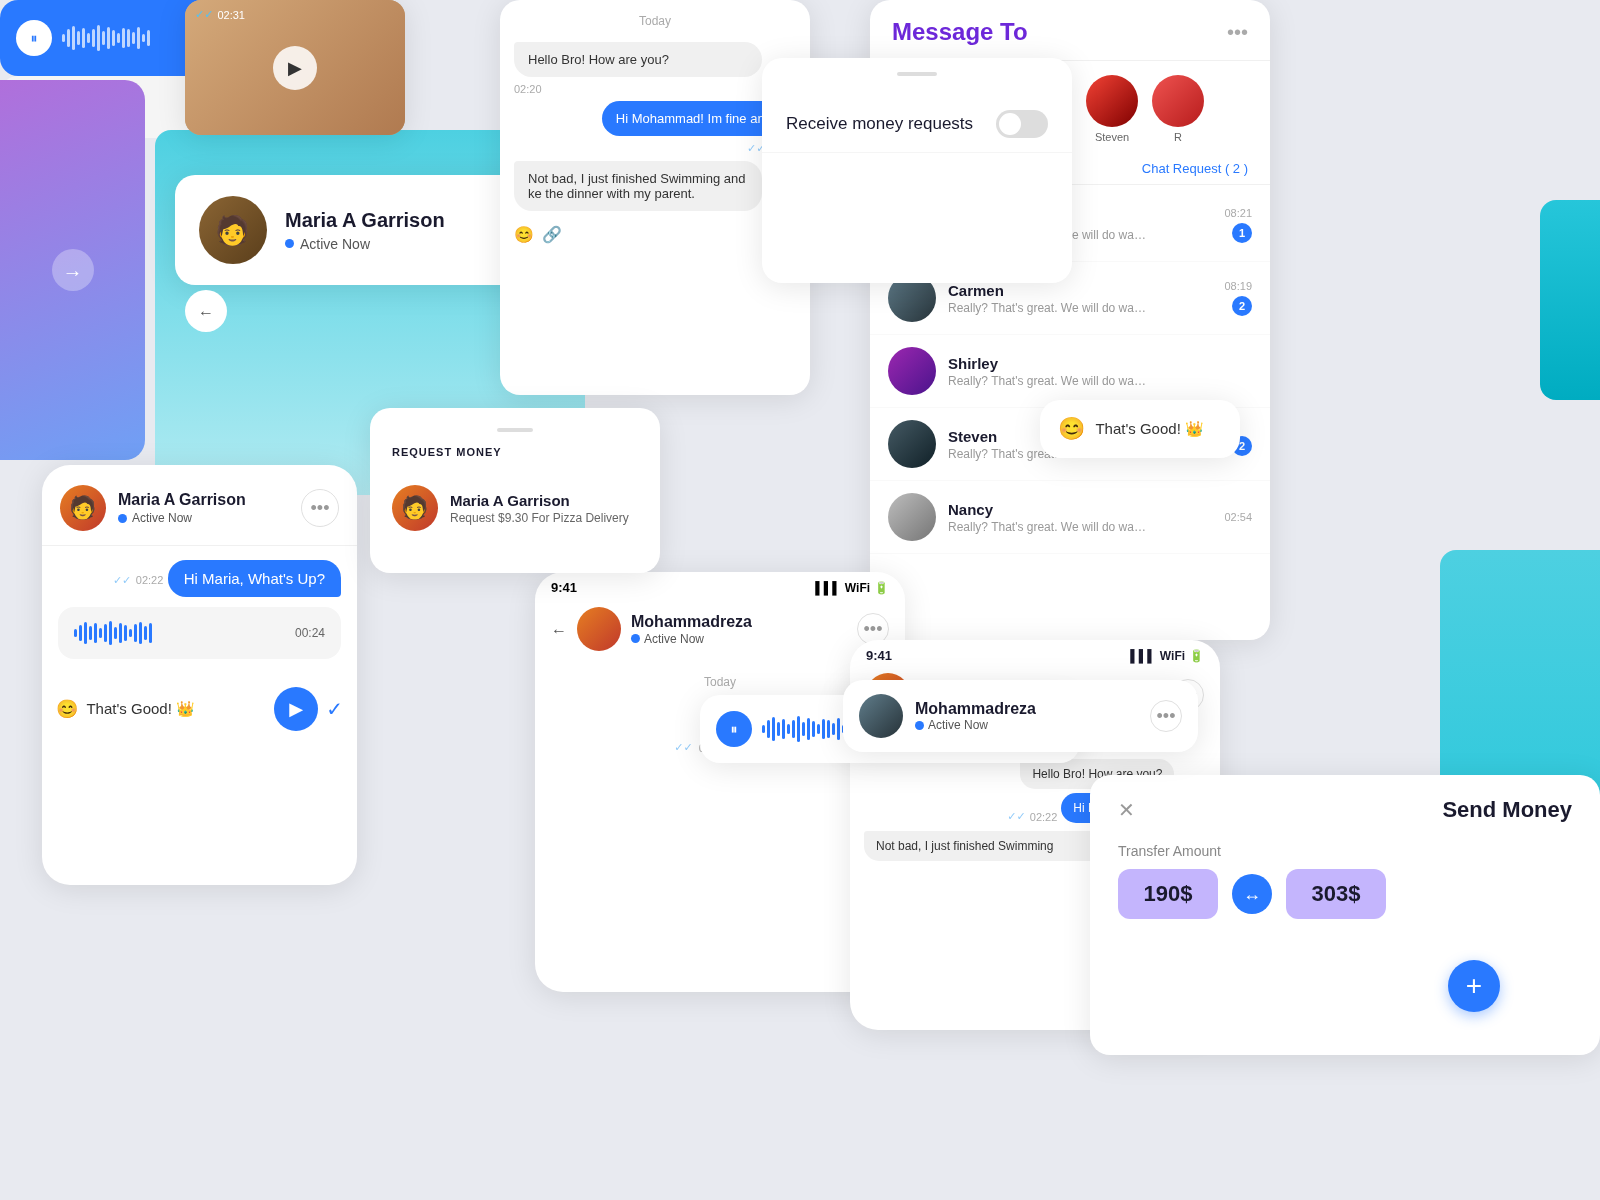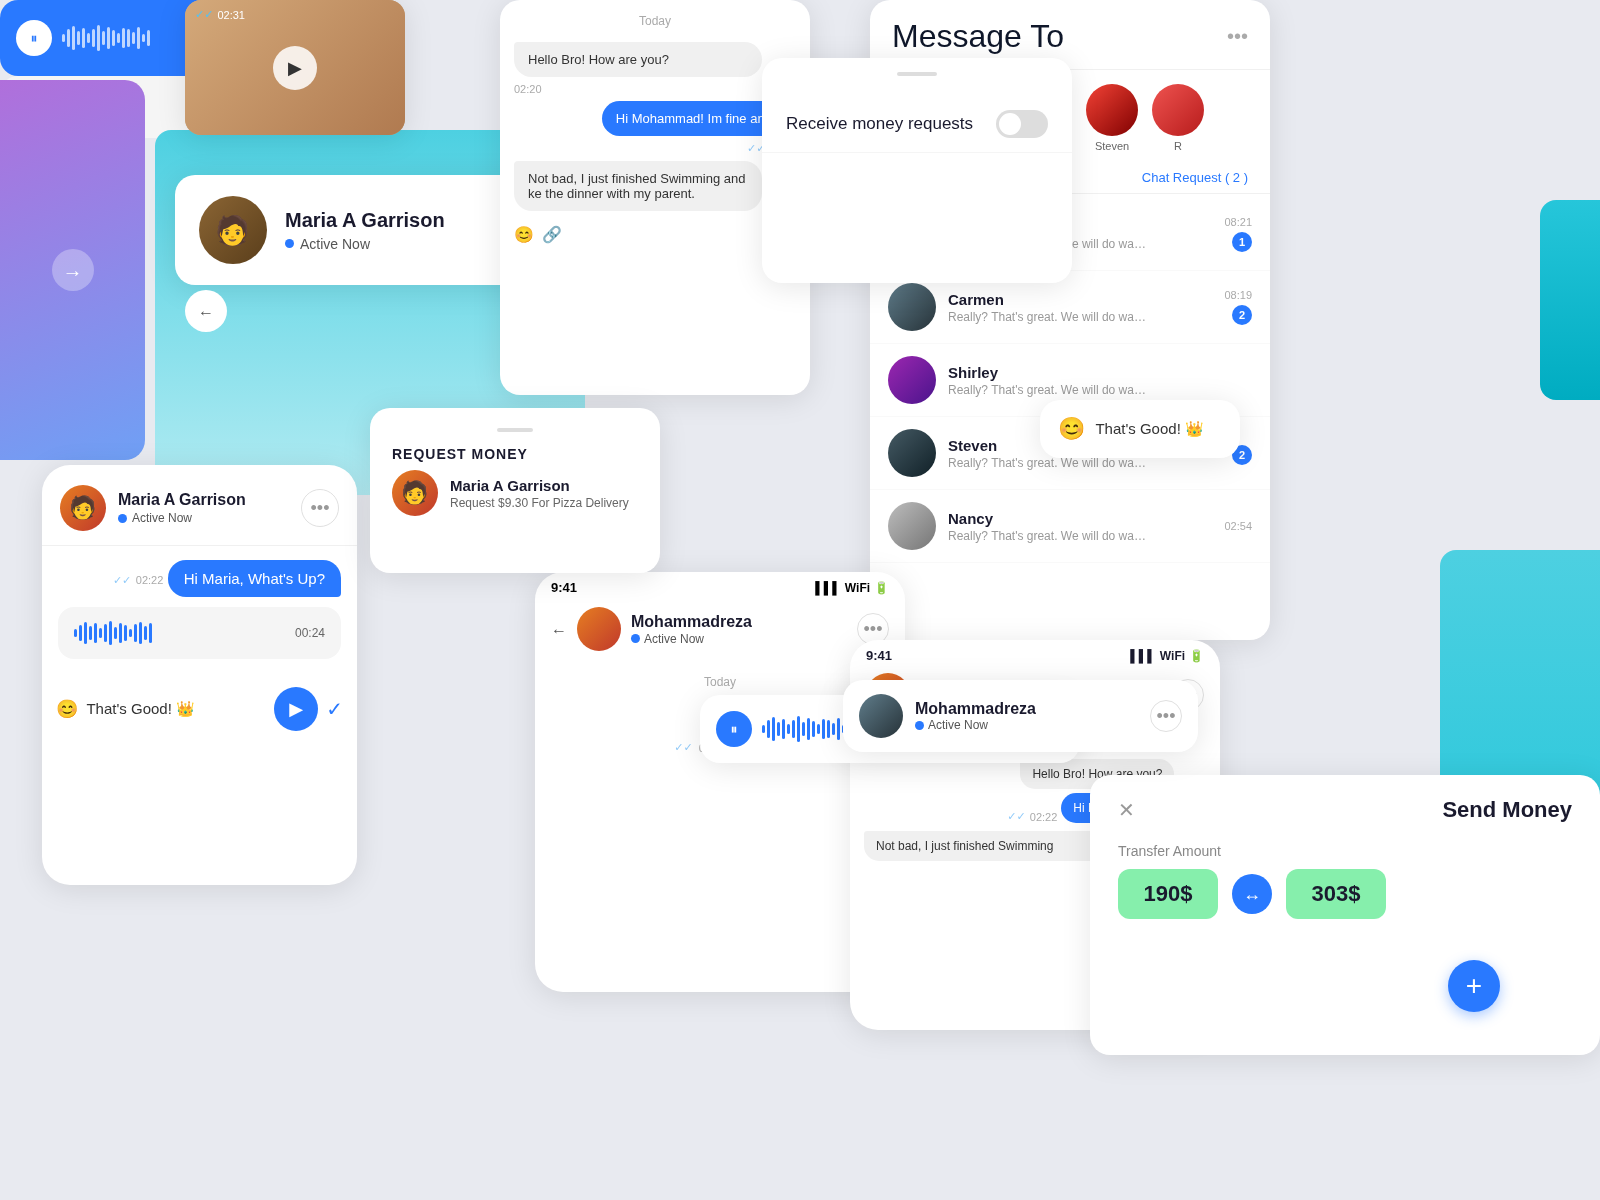--- a/index.html
+++ b/index.html
@@ -183,22 +183,22 @@
     .check-icon { font-size: 20px; color: #2979ff; }
 
     
     .card-request {
       left: 370px; top: 408px;
       width: 290px; height: 165px;
       padding: 20px 22px;
       z-index: 6;
     }
     .request-title {
-      font-size: 14px; font-weight: 700; color: #1a1a2e;
-      letter-spacing: 1px; margin-bottom: 8px;
+      font-size: 11px; font-weight: 700; color: #1a1a2e;
+      letter-spacing: 1px; margin-bottom: 27px;
     }
     .request-person {
       display: flex; align-items: center; gap: 12px;
     }
     .request-avatar {
       width: 46px; height: 46px; border-radius: 50%;
       background: linear-gradient(135deg, #e67e22 0%, #c0392b 100%);
       flex-shrink: 0; display: flex; align-items: center; justify-content: center;
       font-size: 22px;
     }
@@ -323,21 +323,21 @@
       left: 870px; top: 0;
       width: 400px; height: 640px;
       padding: 0;
       z-index: 3;
     }
     .msg-to-header {
       padding: 18px 22px 14px;
       display: flex; align-items: center; justify-content: space-between;
       border-bottom: 1px solid #f0f0f0;
     }
-    .msg-to-title { font-size: 32px; font-weight: 400; color: #0f172a; }
+    .msg-to-title { font-size: 24px; font-weight: 700; color: #6d28d9; }
     .contacts-row {
       padding: 14px 18px;
       display: flex; gap: 14px; overflow: hidden;
     }
     .contact-circle {
       width: 52px; height: 52px; border-radius: 50%;
       background: linear-gradient(135deg, #e67e22, #c0392b);
       flex-shrink: 0;
     }
     .contact-circle.teal { background: linear-gradient(135deg, #00bcd4, #006064); }
@@ -441,21 +441,21 @@
     .sm-header {
       display: flex; align-items: center; justify-content: space-between; margin-bottom: 20px;
     }
     .sm-title { font-size: 22px; font-weight: 700; color: #1a1a2e; }
     .sm-close { font-size: 20px; color: #999; cursor: pointer; }
     .sm-label { font-size: 14px; color: #888; margin-bottom: 10px; }
     .sm-amount-row {
       display: flex; align-items: center; gap: 14px;
     }
     .sm-amount-box {
-      background: #86efac; border-radius: 12px;
+      background: #c4b5fd; border-radius: 12px;
       padding: 12px 20px;
       font-size: 22px; font-weight: 700; color: #1a1a2e;
       min-width: 100px; text-align: center;
     }
     .sm-arrow {
       width: 40px; height: 40px; border-radius: 50%;
       background: #2979ff; display: flex; align-items: center;
       justify-content: center; color: white; font-size: 18px;
     }
 

